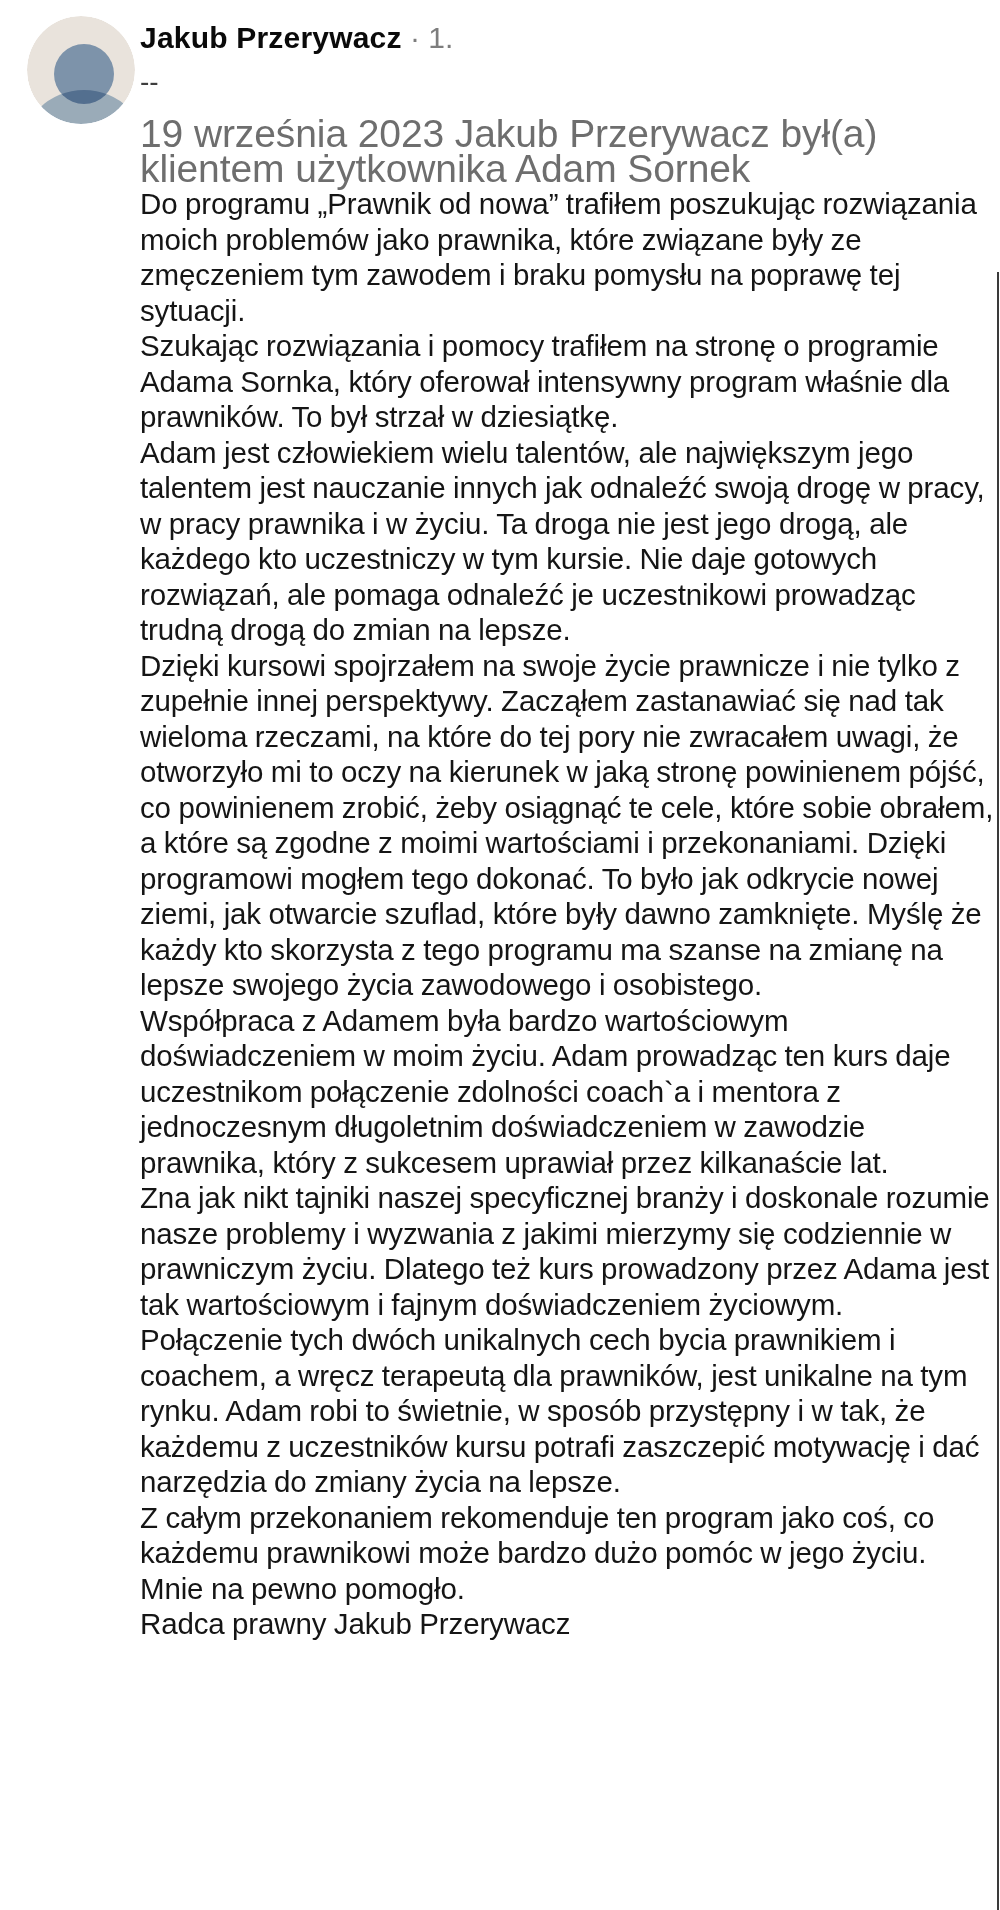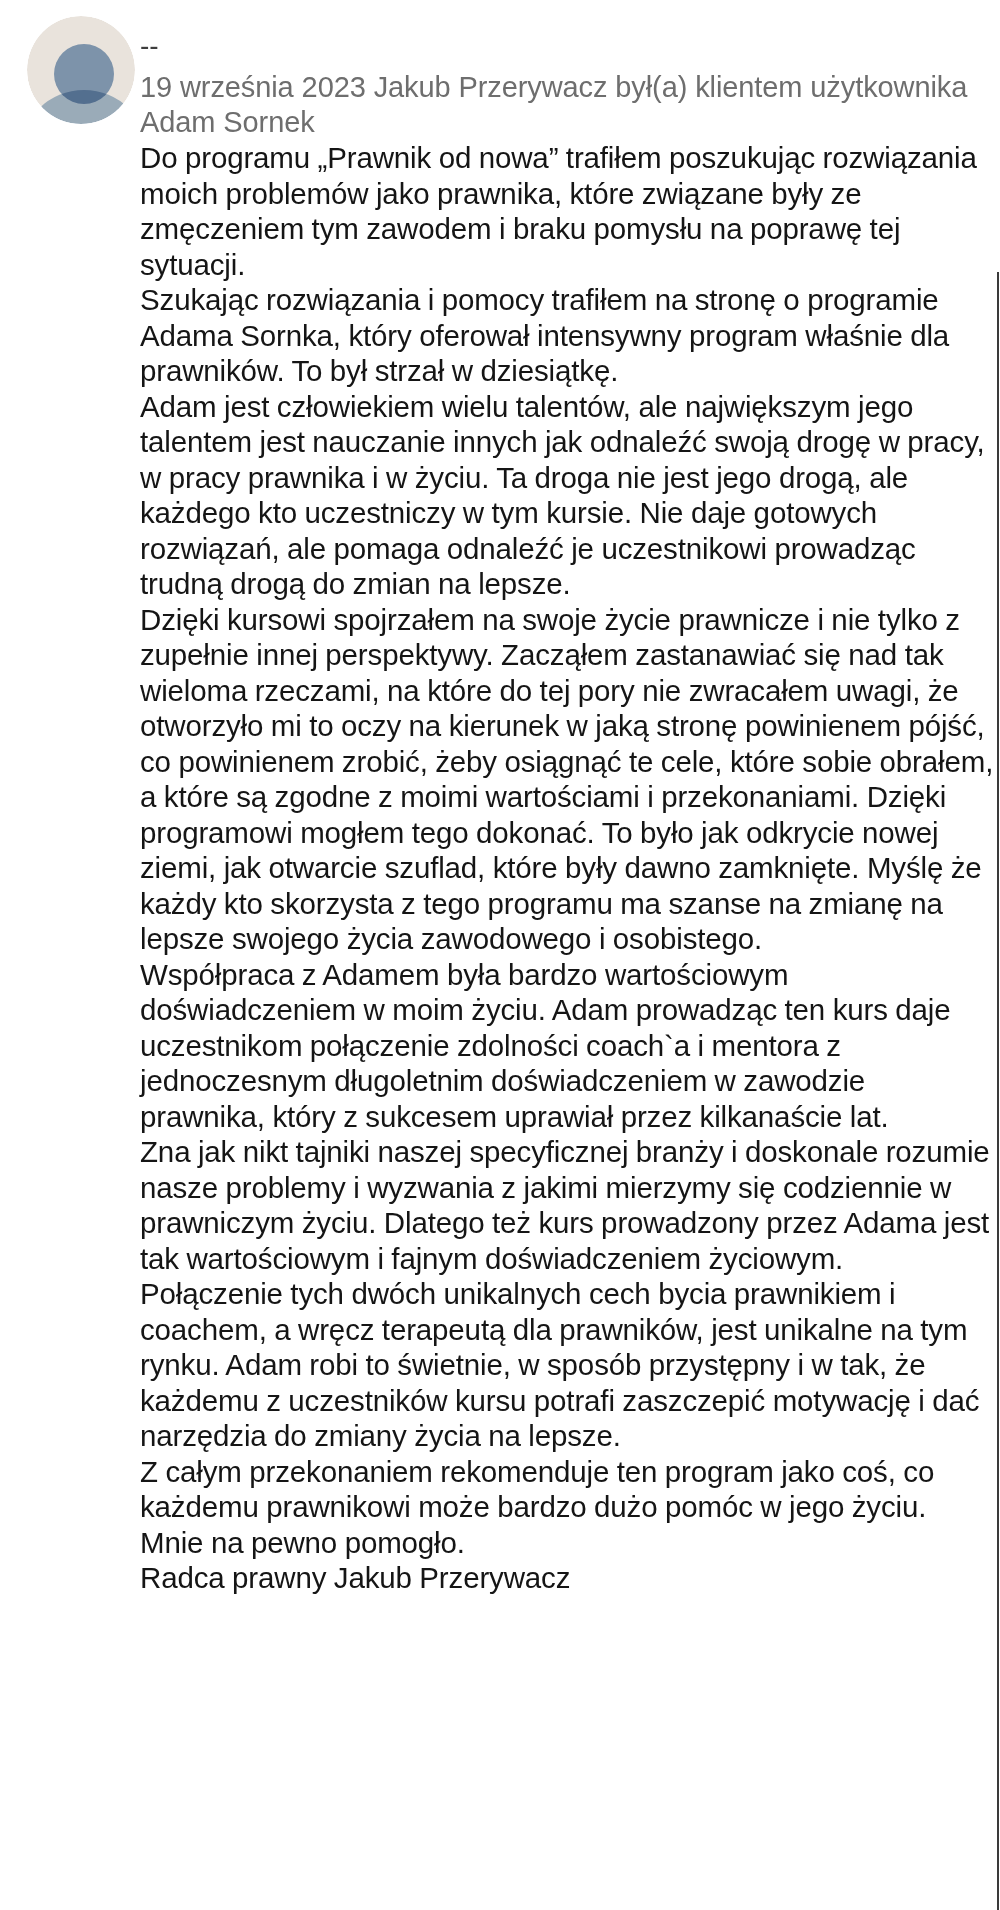--- a/index.html
+++ b/index.html
@@ -47,22 +47,22 @@
     font-weight: 400;
     color: #7d7d7d;
   }
   .headline {
     margin-top: 11px;
     font-size: 28px;
     line-height: 30px;
     color: #3e3e3e;
   }
   .context {
-    margin-top: 9px;
-    font-size: 29px;
+    margin-top: 19px;
+    font-size: 39px;
     line-height: 35px;
     color: #6e6e6e;
     letter-spacing: -0.1px;
   }
   .review-body {
     font-size: 29.5px;
     line-height: 35.5px;
     color: #151515;
     letter-spacing: -0.15px;
     white-space: pre-line;
@@ -91,20 +91,23 @@
       </defs>
       <g clip-path="url(#avatar-clip)">
         <circle cx="54" cy="54" r="54" fill="#e9e3dc"></circle>
         <circle cx="57" cy="58" r="30" fill="#7d93aa"></circle>
         <circle cx="57" cy="138" r="64" style="mix-blend-mode:multiply" fill="#a9c0d6"></circle>
       </g>
     </svg>
   </div>
 
   <div class="content">
+    <div class="name-row">
+      <span class="author-name">Jakub Przerywacz</span><span class="degree">&nbsp;· 1.</span>
+    </div>
 
     <div class="headline">--</div>
 
     <div class="context">19 września 2023 Jakub Przerywacz był(a) klientem użytkownika Adam Sornek</div>
 
     <div class="review-body">Do programu „Prawnik od nowa” trafiłem poszukując rozwiązania moich problemów jako prawnika, które związane były ze zmęczeniem tym zawodem i braku pomysłu na poprawę tej sytuacji.
 Szukając rozwiązania i pomocy trafiłem na stronę o programie Adama Sornka, który oferował intensywny program właśnie dla prawników. To był strzał w dziesiątkę.
 Adam jest człowiekiem wielu talentów, ale największym jego talentem jest nauczanie innych jak odnaleźć swoją drogę w pracy, w pracy prawnika i w życiu. Ta droga nie jest jego drogą, ale każdego kto uczestniczy w tym kursie. Nie daje gotowych rozwiązań, ale pomaga odnaleźć je uczestnikowi prowadząc trudną drogą do zmian na lepsze.
 Dzięki kursowi spojrzałem na swoje życie prawnicze i nie tylko z zupełnie innej perspektywy. Zacząłem zastanawiać się nad tak wieloma rzeczami, na które do tej pory nie zwracałem uwagi, że otworzyło mi to oczy na kierunek w jaką stronę powinienem pójść, co powinienem zrobić, żeby osiągnąć te cele, które sobie obrałem, a które są zgodne z moimi wartościami i przekonaniami. Dzięki programowi mogłem tego dokonać. To było jak odkrycie nowej ziemi, jak otwarcie szuflad, które były dawno zamknięte. Myślę że każdy kto skorzysta z tego programu ma szanse na zmianę na lepsze swojego życia zawodowego i osobistego.
 Współpraca z Adamem była bardzo wartościowym doświadczeniem w moim życiu. Adam prowadząc ten kurs daje uczestnikom połączenie zdolności coach`a i mentora z jednoczesnym długoletnim doświadczeniem w zawodzie prawnika, który z sukcesem uprawiał przez kilkanaście lat.

